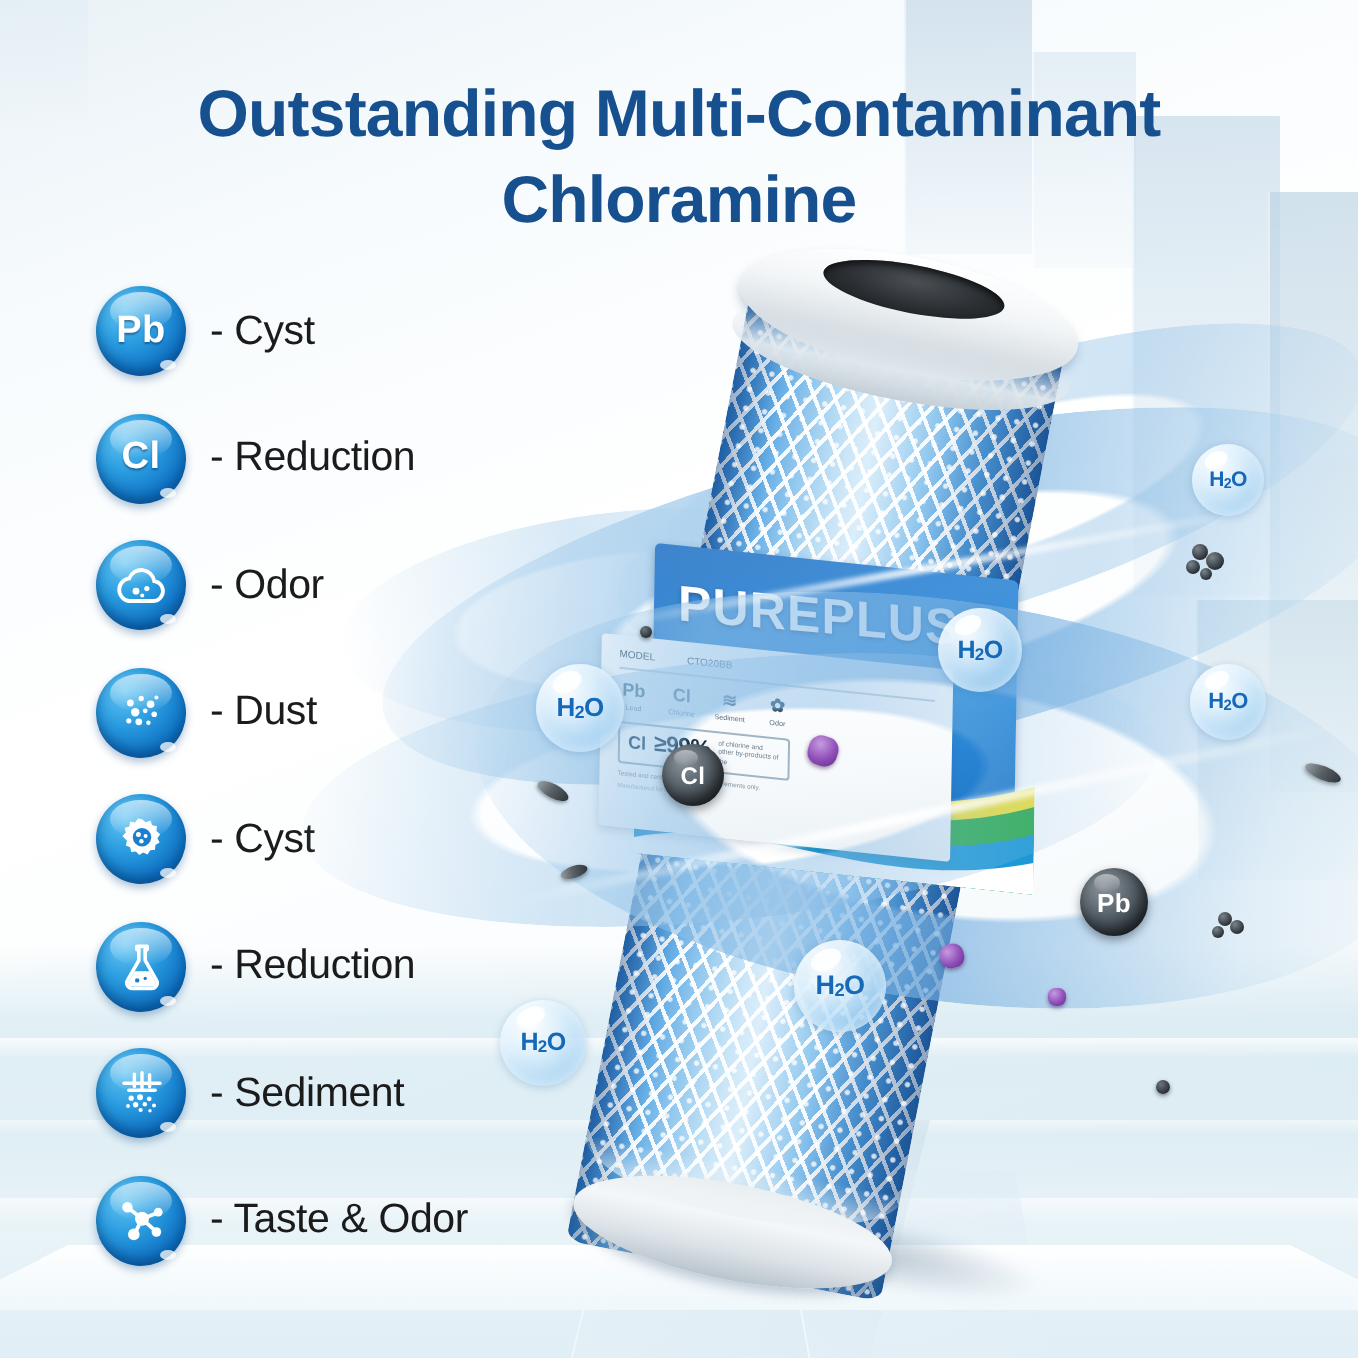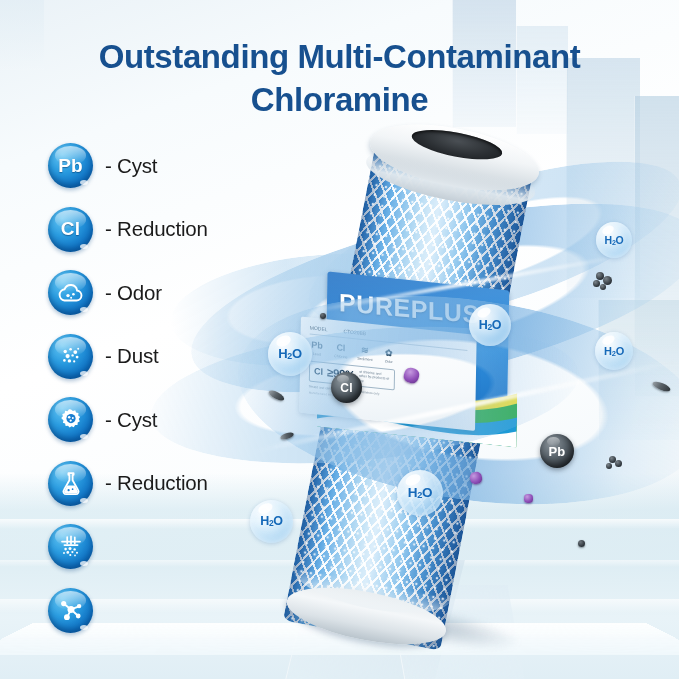--- a/index.html
+++ b/index.html
@@ -421,38 +421,40 @@
             <circle cx="16.6" cy="15.4" r="1.2"></circle>
               <circle cx="9.8" cy="18.4" r="1.35"></circle>
             <circle cx="14.4" cy="18.1" r="1.1"></circle>
               <circle cx="19" cy="18.7" r="1"></circle>
             <circle cx="6" cy="19" r=".95"></circle>
               <circle cx="12.3" cy="21" r="1.05"></circle>
             <circle cx="17" cy="21.4" r=".85"></circle>
           </g>
         </svg>
       </span>
+      <span class="row-label">- Sediment</span>
     </div>
 
     <div class="row">
       <span class="ico">
         <svg width="26" height="24" viewBox="0 0 26 24">
           <g stroke="#ffffff" stroke-width="1.9" stroke-linecap="round">
             <line x1="6.5" y1="6.3" x2="13" y2="11.4"></line>
             <line x1="13" y1="11.4" x2="20.3" y2="8.6"></line>
             <line x1="13" y1="11.4" x2="9.6" y2="18.4"></line>
             <line x1="13" y1="11.4" x2="19.4" y2="17.2"></line>
           </g>
           <circle cx="13" cy="11.4" r="3.5" fill="#ffffff"></circle>
           <circle cx="5.7" cy="5.6" r="2.6" fill="#ffffff"></circle>
           <circle cx="21.1" cy="8.1" r="2.2" fill="#ffffff"></circle>
           <circle cx="8.9" cy="19.2" r="2.9" fill="#ffffff"></circle>
           <circle cx="20.2" cy="18" r="2.4" fill="#ffffff"></circle>
         </svg>
       </span>
+      <span class="row-label">- Taste &amp; Odor</span>
     </div>
 
   </div>
 
   <div id="cartridge">
     <div class="cart-shadow"></div>
     <div class="cart-body">
       <div class="mesh-dots"></div>
     </div>
     <div class="cap-bot"></div>

